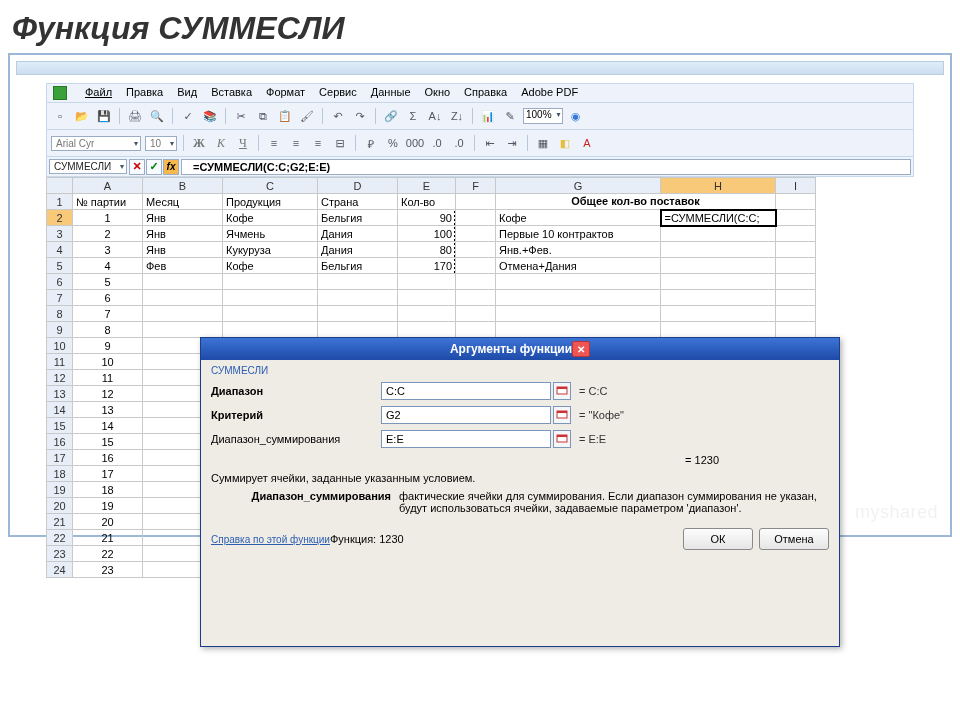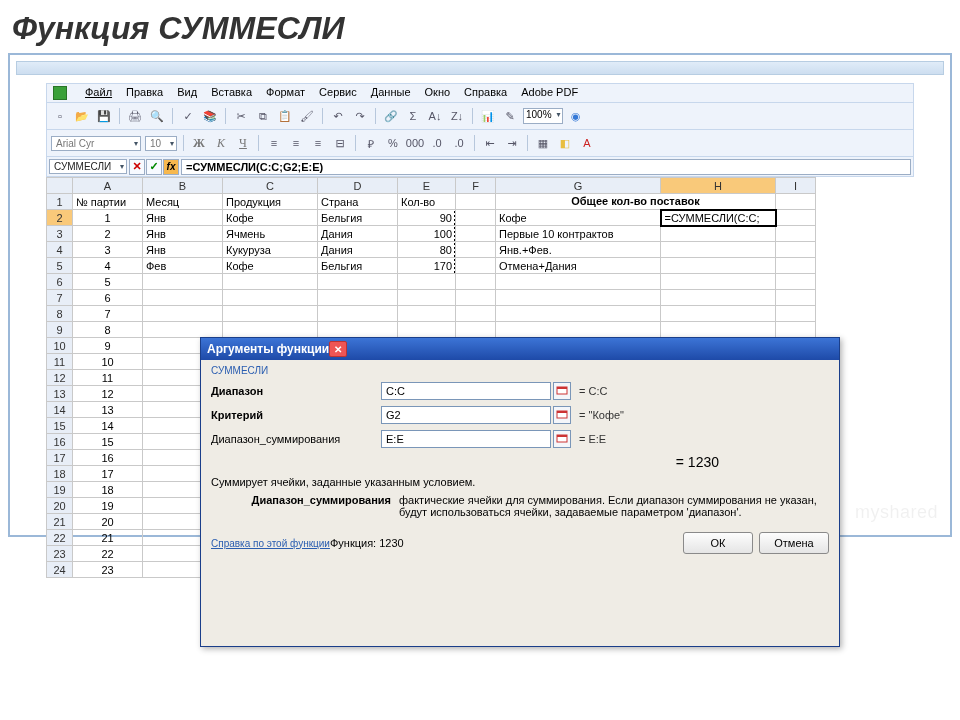--- a/index.html
+++ b/index.html
@@ -76,21 +76,21 @@
   .und{text-decoration:underline;}
   
   .namebox-row{display:flex;align-items:center;border:1px solid #c7d7ec;border-top:none;background:#eef3fb;height:20px;}
   .namebox{background:#fff;border:1px solid #9badc5;font-size:10px;padding:1px 14px 1px 4px;color:#222;width:78px;margin:1px 2px;position:relative;}
   .namebox::after{content:"▾";position:absolute;right:2px;top:2px;font-size:8px;color:#456;}
   .fx-controls{display:flex;align-items:center;gap:1px;}
   .fx-btn{width:16px;height:16px;border:1px solid #9badc5;display:flex;align-items:center;justify-content:center;font-size:11px;background:#f7faff;}
   .fx-x{color:#c00;font-weight:bold;}
   .fx-v{color:#080;font-weight:bold;}
   .fx-fx{background:#f7b84e;color:#000;font-style:italic;font-weight:bold;font-size:10px;}
-  .formula-input{flex:1;background:#fff;border:1px solid #9badc5;margin:1px 2px;height:16px;font-size:11px;font-weight:bold;padding:0 4px;display:flex;align-items:center;}
+  .formula-input{flex:1;background:#fff;border:1px solid #9badc5;margin:1px 2px;height:16px;font-size:11px;font-weight:bold;padding:0 11px;display:flex;align-items:center;}
   
   .grid{border-collapse:collapse;font-size:11px;table-layout:fixed;}
   .grid th,.grid td{border:1px solid #c9c9c9;height:16px;padding:0 3px;overflow:hidden;white-space:nowrap;}
   .grid .rowhdr,.grid .colhdr{background:#e8eef7;text-align:center;font-weight:normal;color:#333;}
   .grid .rowhdr{width:26px;}
   .grid .colhdr{font-weight:normal;}
   .grid .sel-row .rowhdr{background:#f9c97a;}
   .grid .sel-col{background:#f9c97a;}
   .grid .bold-cell{font-weight:bold;}
   .grid .right{text-align:right;}
@@ -102,33 +102,33 @@
     position:absolute;
     left:190px;top:282px;
     width:640px;height:310px;
     background:#efece5;border:1px solid #1a3e8a;
     box-shadow:2px 2px 6px rgba(0,0,0,.3);
     z-index:10;
   }
   .dlg-title{
     background:linear-gradient(#3c74d6,#1e4aa8);
     color:#fff;font-weight:bold;font-size:12px;
-    padding:3px 6px;display:flex;justify-content:flex-start;align-items:center;height:22px;
+    padding:3px 6px;display:flex;justify-content:center;align-items:center;height:22px;
   }
   .dlg-close{background:#e55; color:#fff;width:18px;height:16px;border:1px solid #b33;display:flex;align-items:center;justify-content:center;font-size:10px;border-radius:2px;}
   .dlg-body{padding:3px 10px 6px;font-size:11px;}
   .dlg-func{color:#2a5db0;font-size:10px;margin:2px 0 4px;}
   .arg-row{display:flex;align-items:center;margin:2px 0;height:22px;}
   .arg-label{width:170px;padding-right:8px;}
   .arg-label.bold{font-weight:bold;}
   .arg-input{width:170px;height:18px;border:1px solid #7a96b8;background:#fff;padding:0 4px;font-size:11px;}
   .arg-ref-btn{width:18px;height:18px;border:1px solid #7a96b8;background:#f4f6fa;margin-left:2px;display:flex;align-items:center;justify-content:center;}
   .arg-ref-btn svg{width:12px;height:12px;}
   .arg-result{margin-left:8px;color:#333;font-size:11px;}
-  .dlg-result-line{text-align:right;padding-right:110px;margin:4px 0;font-size:14px;}
+  .dlg-result-line{text-align:right;padding-right:110px;margin:4px 0;font-size:11px;}
   .dlg-desc{margin:6px 0;font-size:11px;}
   .dlg-argdesc{margin:6px 0;font-size:11px;display:flex;gap:8px;}
   .dlg-argdesc .n{font-weight:bold;width:180px;text-align:right;}
   .dlg-argdesc .t{flex:1;}
   .dlg-bottom{display:flex;align-items:center;justify-content:space-between;margin-top:14px;}
   .dlg-help{color:#2a5db0;text-decoration:underline;font-size:10px;}
   .dlg-value{font-size:11px;}
   .dlg-buttons{display:flex;gap:6px;}
   .dlg-btn{min-width:70px;height:22px;border:1px solid #8a8a8a;background:linear-gradient(#fdfdfd,#e5e5e5);font-size:11px;display:flex;align-items:center;justify-content:center;border-radius:3px;}
   .watermark{position:absolute;right:12px;bottom:12px;font-size:18px;color:rgba(0,0,0,0.06);font-family:Arial;letter-spacing:0.5px;}

